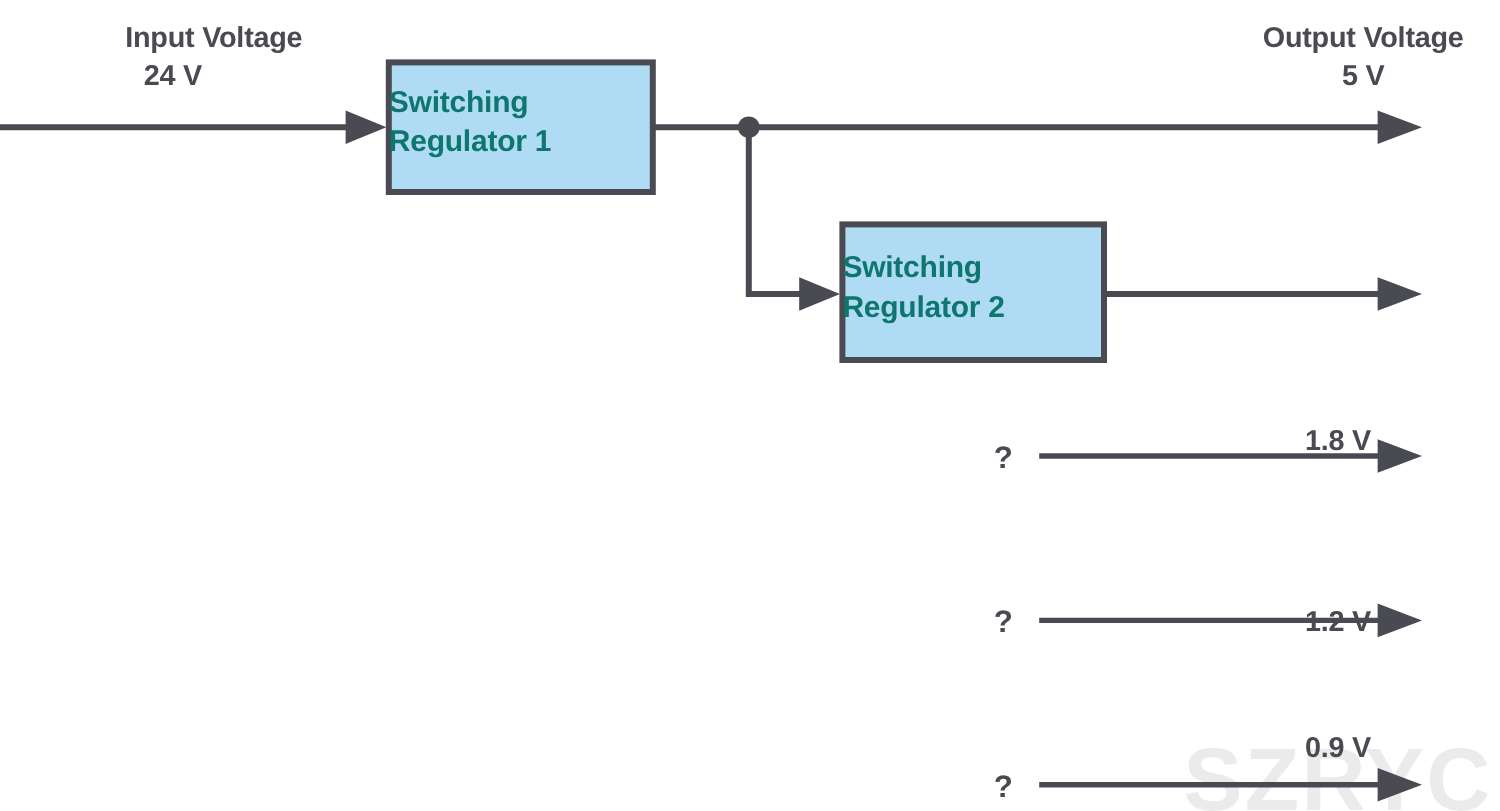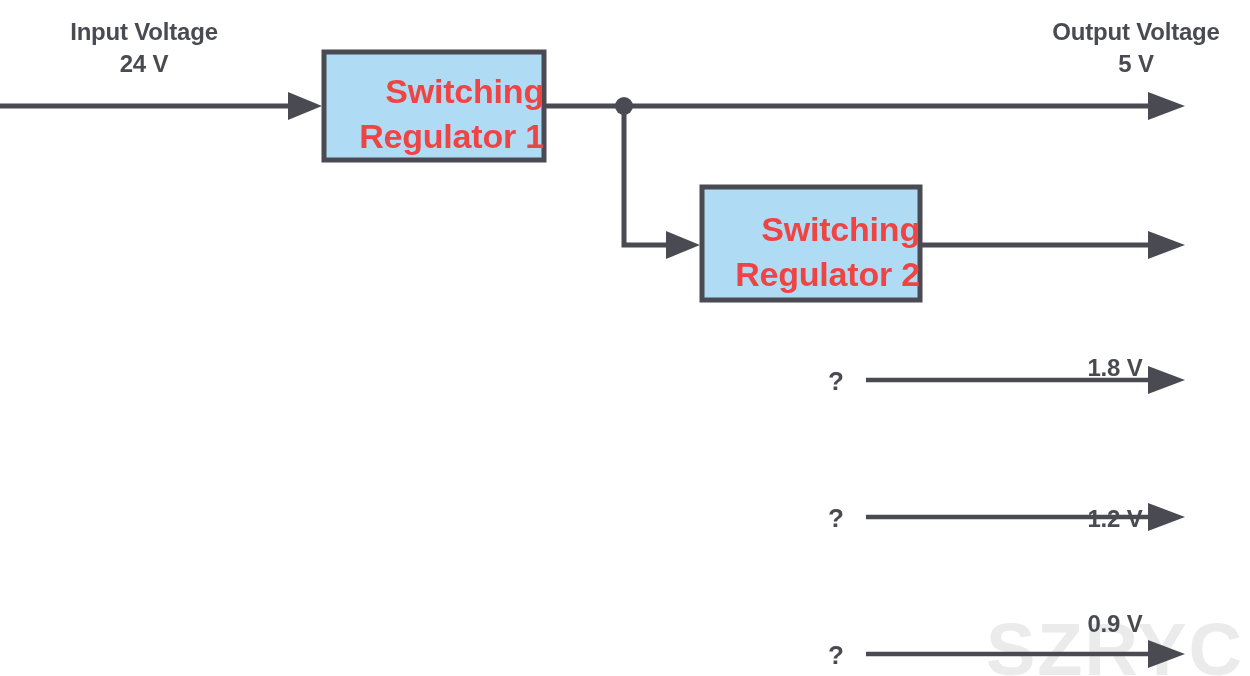--- a/index.html
+++ b/index.html
@@ -45,26 +45,26 @@
     fill: #4a4a52;
     stroke: none;
   }
   .block-box {
     fill: #afdcf4;
     stroke: #4a4a52;
     stroke-width: 5;
   }
   .blk-label {
     position: absolute;
-    color: #ef4444;
+    color: #0f766e;
     font-family: "Liberation Sans", sans-serif;
     font-weight: bold;
-    font-size: 34px;
+    font-size: 25px;
     line-height: 1.32;
-    text-align: right;
+    text-align: left;
     letter-spacing: -0.2px;
     white-space: pre-line;
     pointer-events: none;
   }
   .edge-label {
     position: absolute;
     color: #4a4a52;
     font-family: "Liberation Sans", sans-serif;
     font-weight: bold;
     font-size: 24px;
@@ -147,21 +147,21 @@
     </g>
 
   </svg>
 
   <div class="blk-label above-wm" style="left:324px; top:69px; width:220px;">Switching
 Regulator 1</div>
 
   <div class="blk-label above-wm" style="left:702px; top:207px; width:218px;">Switching
 Regulator 2</div>
 
-  <div class="edge-label above-wm" style="left:26px; top:16px; width:236px;">Input Voltage</div>
+  <div class="edge-label above-wm" style="left:16px; top:16px; width:236px;text-align:right;">Input Voltage</div>
   <div class="edge-label above-wm" style="left:26px; top:48px; width:236px;">24 V</div>
 
   <div class="edge-label above-wm" style="left:1018px; top:16px; width:236px;">Output Voltage</div>
   <div class="edge-label above-wm" style="left:1018px; top:48px; width:236px;">5 V</div>
 
 
   <div class="edge-label above-wm" style="left:1020px; top:334px; width:190px;margin-top:18px;">1.8 V</div>
 
   <div class="edge-label above-wm" style="left:1020px; top:471px; width:190px;margin-top:32px;">1.2 V</div>
 

